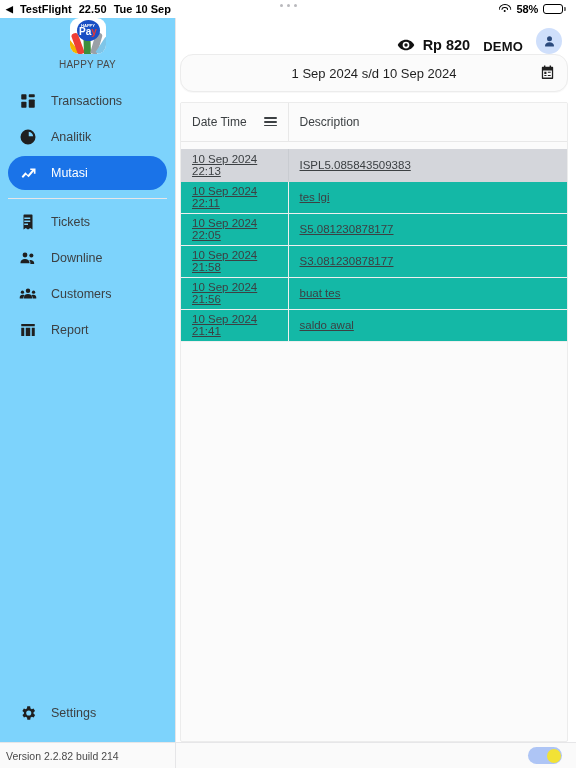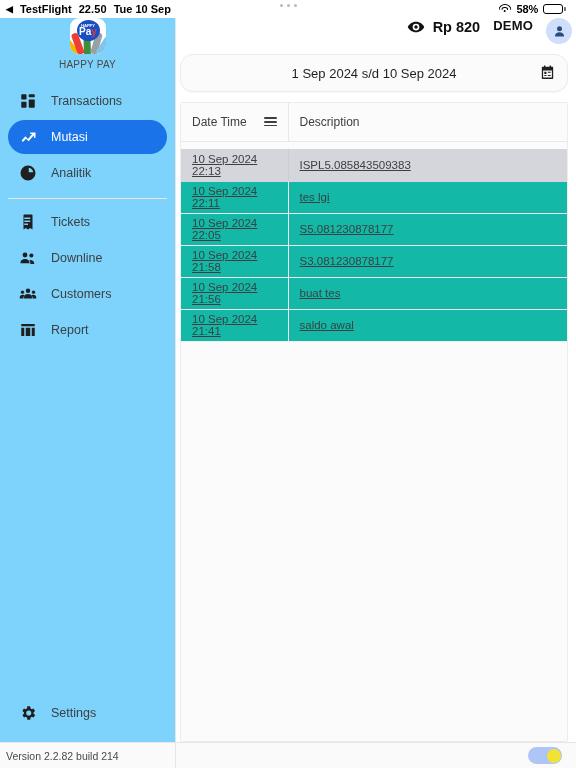--- a/index.html
+++ b/index.html
@@ -90,22 +90,22 @@
     background: #fafafa;
     display: flex; align-items: center;
     font-size: 10.5px; color: #4a4a4a;
     padding-left: 6px;
   }
 
   
   .main { flex: 1; min-width: 0; display: flex; flex-direction: column; background: #ffffff; }
   .topbar {
     height: 36px; flex: 0 0 36px;
-    display: flex; align-items: flex-start; justify-content: flex-end;
-    gap: 13px; padding-right: 4px;
+    display: flex; align-items: flex-end; justify-content: flex-end;
+    gap: 13px; padding-right: 14px;
     background: #ffffff;
   }
   .balance { display: flex; align-items: center; gap: 8px; font-size: 14.5px; font-weight: bold; color: #111; }
   .eye { width: 18px; height: 18px; }
   .eye svg { width: 18px; height: 18px; fill: #111; display: block; }
   .demo { font-size: 13px; font-weight: bold; color: #111; letter-spacing: .2px; }
   .avatar {
     width: 26px; height: 26px; border-radius: 50%;
     background: #cfdffb; display: flex; align-items: center; justify-content: center;
   }
@@ -235,36 +235,36 @@
                 <rect x="3" y="3" width="7" height="7" rx="1"></rect>
                 <rect x="13" y="3" width="8" height="4" rx="1"></rect>
                 <rect x="13" y="10" width="8" height="11" rx="1"></rect>
                 <rect x="3" y="13" width="7" height="8" rx="1"></rect>
               </svg>
           </span>
           <span>Transactions</span>
         </div>
 
 
+        <div class="nav-item">
+          <span class="ico">
+            <svg viewBox="0 0 24 24">
+                <path d="M12 2a10 10 0 1 0 0 20A10 10 0 0 0 12 2zm1 3.1A7 7 0 0 1 18.9 11H13V5.1z"></path>
+              </svg>
+          </span>
+          <span>Analitik</span>
+        </div>
+
         <div class="nav-item active">
           <span class="ico">
             <svg viewBox="0 0 24 24">
                 <path d="M3.5 16.5l5-5.5 3.5 3.5 5.5-6.5H15V6h7v7h-2.2V9.6l-7 8.2-3.5-3.5-4 4.4z"></path>
               </svg>
           </span>
           <span>Mutasi</span>
-        </div>
-
-        <div class="nav-item">
-          <span class="ico">
-            <svg viewBox="0 0 24 24">
-                <path d="M12 2a10 10 0 1 0 0 20A10 10 0 0 0 12 2zm1 3.1A7 7 0 0 1 18.9 11H13V5.1z"></path>
-              </svg>
-          </span>
-          <span>Analitik</span>
         </div>
 
         <div class="nav-sep"></div>
 
         <div class="nav-item">
           <span class="ico">
             <svg viewBox="0 0 24 24">
                 <path d="M5 2h12a1 1 0 0 1 1 1v19l-3-2-3 2-3-2-3 2V3a1 1 0 0 1 1-1zm2 4v2h8V6H7zm0 4v2h8v-2H7zm0 4v2h5v-2H7z"></path>
               </svg>
           </span>

